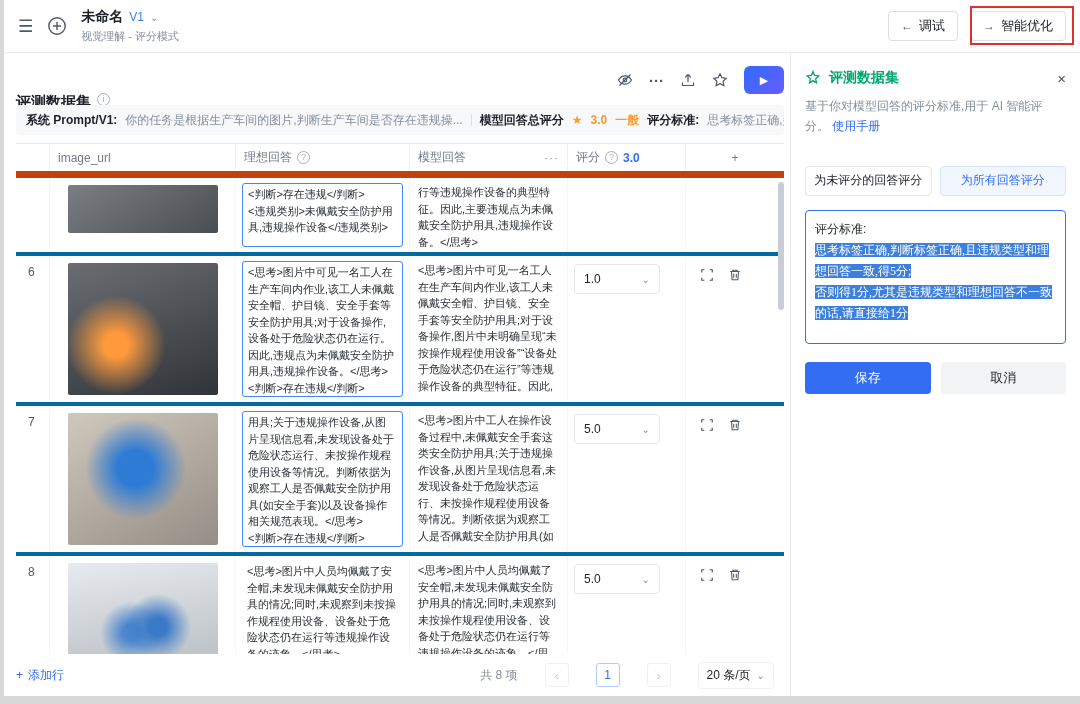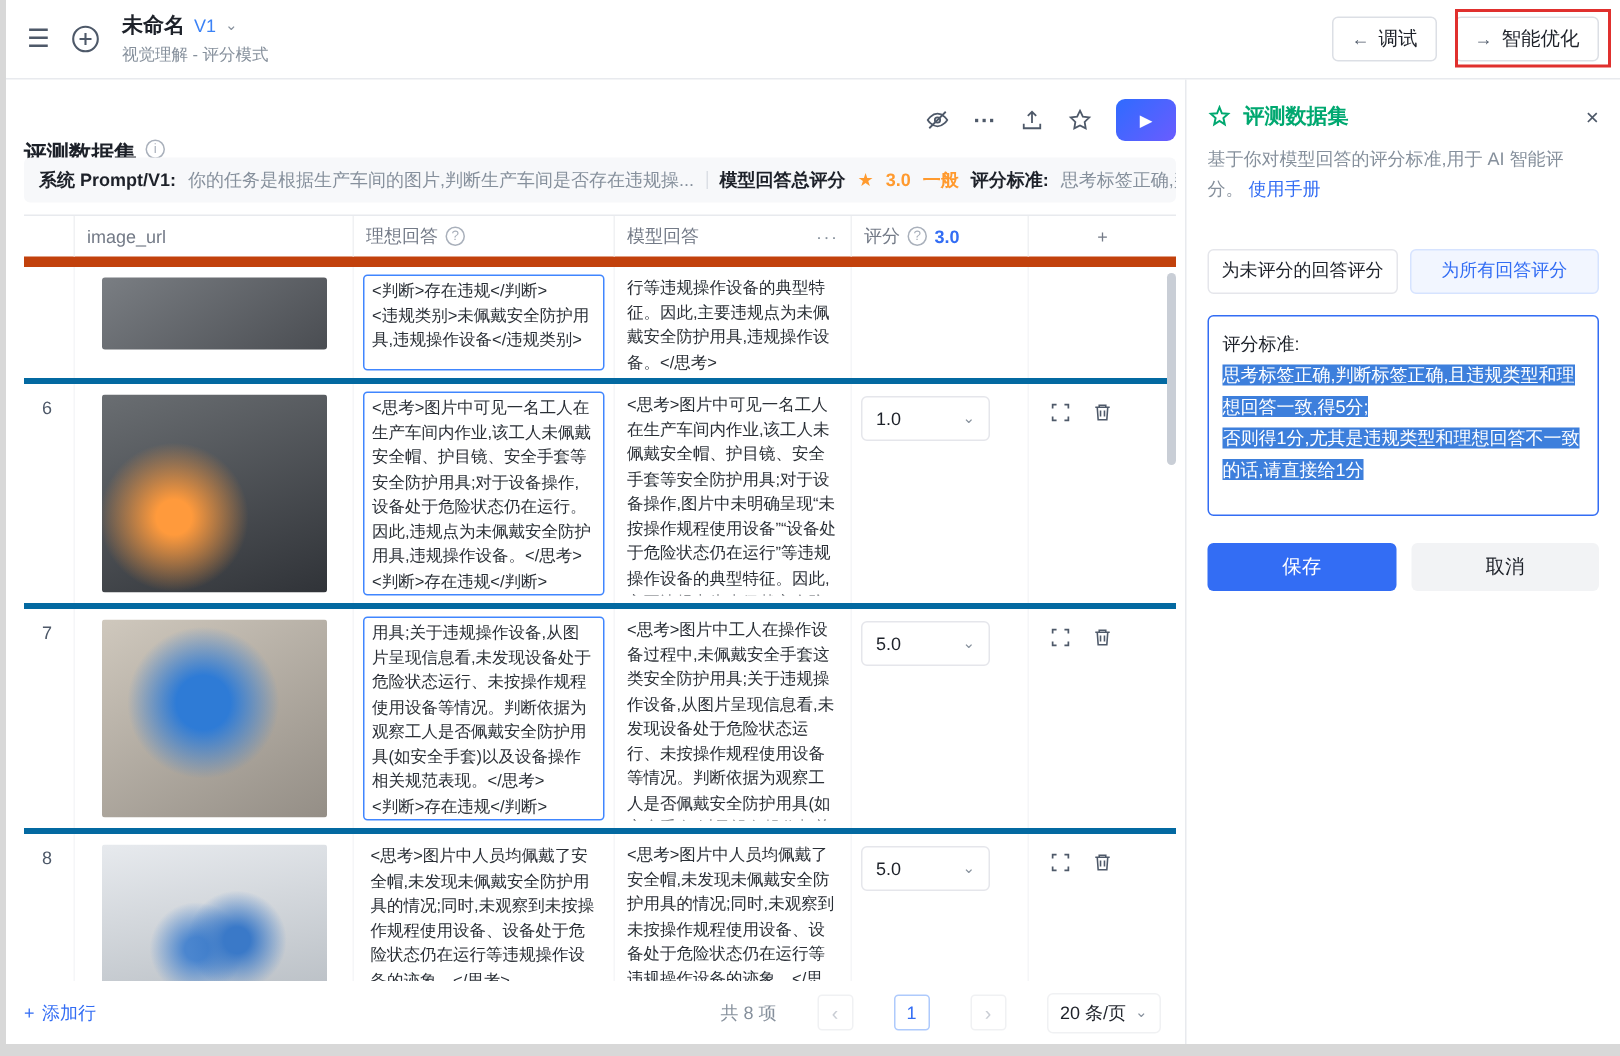--- a/index.html
+++ b/index.html
@@ -79,21 +79,21 @@
   .p-head { display:flex; align-items:center; gap:8px; }
   .p-title { font-size:14px; font-weight:700; color:#00a870; }
   .p-close { margin-left:auto; color:#4e5969; font-size:15px; cursor:pointer; line-height:1; }
   .p-desc { margin-top:10px; font-size:12px; color:#86909c; line-height:1.65; }
   .p-link { color:#336df4; cursor:pointer; }
   .p-tabs { margin-top:29px; display:flex; gap:8px; }
   .p-tab { flex:1; height:30px; border:1px solid #e5e6eb; border-radius:4px; background:#fff; font-size:12px; color:#1d2129; display:flex; align-items:center; justify-content:center; cursor:pointer; white-space:nowrap; }
   .p-tab.active { color:#336df4; background:#f2f6ff; border-color:#d6e3ff; }
   .p-box { margin-top:14px; border:1px solid #336df4; border-radius:4px; padding:8px 9px; height:134px; font-size:12px; line-height:1.75; overflow:hidden; cursor:text; }
   .p-box-label { color:#1d2129; }
-  .sel-text { background:#3d7fdc; color:#fff; white-space:pre-line; }
+  .sel-text { background:#3d7fdc; color:#fff; white-space:pre-line;font-family:Liberation Serif, serif; }
   .p-actions { margin-top:18px; display:flex; gap:10px; }
   .btn-save { flex:1; height:32px; background:#336df4; color:#fff; border:none; border-radius:4px; display:flex; align-items:center; justify-content:center; font-size:13px; cursor:pointer; }
   .btn-cancel { flex:1; height:32px; background:#f2f3f5; color:#1d2129; border:none; border-radius:4px; display:flex; align-items:center; justify-content:center; font-size:13px; cursor:pointer; }
 
   svg { display:block; }
 </style>
 </head>
 <body>
 
 <div class="app">

